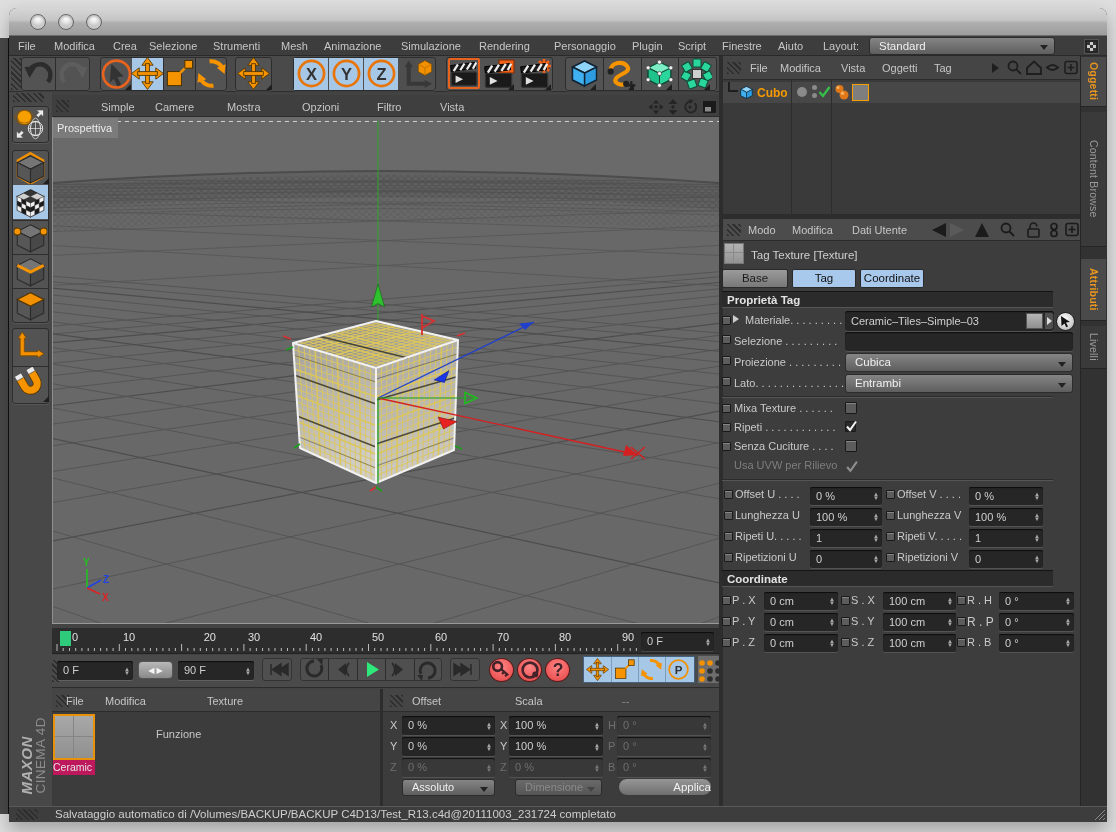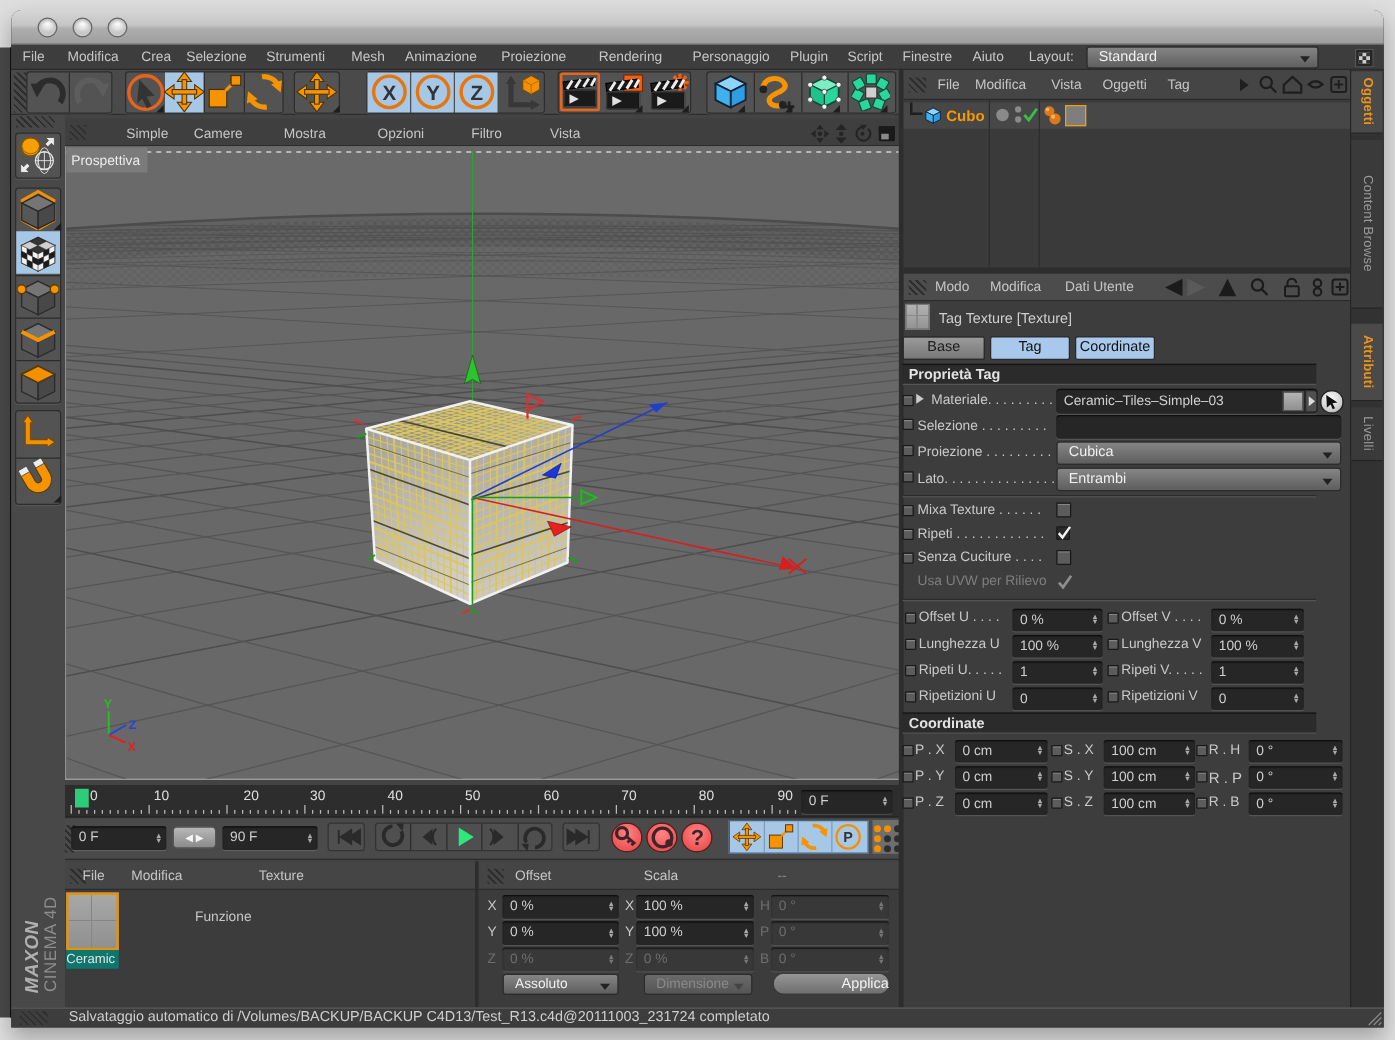--- a/index.html
+++ b/index.html
@@ -34,21 +34,21 @@
 </div>
 
 <div class="a" style="left:9px;top:36px;width:1098px;height:20px;background:#3d3d3d;border-bottom:1px solid #2a2a2a"></div>
 <div class="a mtxt" style="left:18px;top:40px">File</div>
 <div class="a mtxt" style="left:54px;top:40px">Modifica</div>
 <div class="a mtxt" style="left:113px;top:40px">Crea</div>
 <div class="a mtxt" style="left:149px;top:40px">Selezione</div>
 <div class="a mtxt" style="left:213px;top:40px">Strumenti</div>
 <div class="a mtxt" style="left:281px;top:40px">Mesh</div>
 <div class="a mtxt" style="left:324px;top:40px">Animazione</div>
-<div class="a mtxt" style="left:401px;top:40px">Proiezione</div>
+<div class="a mtxt" style="left:401px;top:40px">Simulazione</div>
 <div class="a mtxt" style="left:479px;top:40px">Rendering</div>
 <div class="a mtxt" style="left:554px;top:40px">Personaggio</div>
 <div class="a mtxt" style="left:632px;top:40px">Plugin</div>
 <div class="a mtxt" style="left:678px;top:40px">Script</div>
 <div class="a mtxt" style="left:722px;top:40px">Finestre</div>
 <div class="a mtxt" style="left:778px;top:40px">Aiuto</div>
 <div class="a mtxt" style="left:823px;top:40px">Layout:</div>
 <div class="a dd" style="left:869px;top:37px;width:186px;height:18px;line-height:16px">Standard<i></i></div>
 <div class="a" style="left:1084px;top:39px;width:15px;height:15px;background:#262626;border:1px solid #555">
     <div class="a" style="left:2px;top:2px;width:9px;height:9px;background:repeating-conic-gradient(#ccc 0 25%,#333 0 50%) 0 0/6px 6px"></div>
@@ -614,21 +614,21 @@
 
 <line x1="0" y1="4.5" x2="666" y2="4.5" stroke="#d0d0d0" stroke-width="1.2" stroke-dasharray="4 4"></line>
 <rect x="0" y="1" width="65" height="20" fill="#7b7b7b"></rect>
 <text x="4" y="15" font-family="Liberation Sans" font-size="11" fill="#ececec">Prospettiva</text>
 </svg>
 
 <div class="a" style="left:52px;top:628px;width:667px;height:26px;background:#2d2d2d;border-bottom:1px solid #222"></div>
 <div class="a" style="left:60px;top:631px;width:11px;height:15px;background:#2ecc7a"></div>
 <div class="a" style="left:72px;top:631px;width:30px;text-align:left;color:#e0e0e0;font-size:11px">0</div>
 <div class="a" style="left:123px;top:631px;width:30px;text-align:left;color:#e0e0e0;font-size:11px">10</div>
-<div class="a" style="left:186px;top:631px;width:30px;text-align:center;color:#e0e0e0;font-size:11px">20</div>
+<div class="a" style="left:186px;top:631px;width:30px;text-align:right;color:#e0e0e0;font-size:11px">20</div>
 <div class="a" style="left:248px;top:631px;width:30px;text-align:left;color:#e0e0e0;font-size:11px">30</div>
 <div class="a" style="left:310px;top:631px;width:30px;text-align:left;color:#e0e0e0;font-size:11px">40</div>
 <div class="a" style="left:372px;top:631px;width:30px;text-align:left;color:#e0e0e0;font-size:11px">50</div>
 <div class="a" style="left:435px;top:631px;width:30px;text-align:left;color:#e0e0e0;font-size:11px">60</div>
 <div class="a" style="left:497px;top:631px;width:30px;text-align:left;color:#e0e0e0;font-size:11px">70</div>
 <div class="a" style="left:559px;top:631px;width:30px;text-align:left;color:#e0e0e0;font-size:11px">80</div>
 <div class="a" style="left:622px;top:631px;width:30px;text-align:left;color:#e0e0e0;font-size:11px">90</div>
 <svg class="a" style="left:0;top:0" width="719" height="656" viewBox="0 0 719 656">
     <line x1="57.0" y1="651" x2="57.0" y2="644" stroke="#bbb" stroke-width="1"></line>
     <line x1="63.2" y1="651" x2="63.2" y2="648" stroke="#bbb" stroke-width="1"></line>
@@ -819,21 +819,21 @@
 <div class="a" style="left:52px;top:689px;width:328px;height:117px;background:#3c3c3c"></div>
 <div class="a" style="left:52px;top:689px;width:328px;height:23px;background:#454545;border-bottom:1px solid #2c2c2c"></div>
 <div class="a grip" style="left:56px;top:695px;width:13px;height:12px"></div>
 <div class="a mtxt" style="left:66px;top:695px">File</div>
 <div class="a mtxt" style="left:105px;top:695px">Modifica</div>
 <div class="a mtxt" style="left:156px;top:728px">Funzione</div>
 <div class="a mtxt" style="left:207px;top:695px">Texture</div>
 <div class="a" style="left:53px;top:714px;width:42px;height:46px;background:#9b9b9b;border:2px solid #e8920a;box-shadow:inset 0 0 0 1px #777">
   <div class="a" style="left:0;top:0;right:0;bottom:0;background-image:linear-gradient(to right,transparent 0 18px,#858585 18px 19px,transparent 19px),linear-gradient(to bottom,transparent 0 20px,#858585 20px 21px,transparent 21px),linear-gradient(#a8a8a8,#909090)"></div>
 </div>
-<div class="a" style="left:53px;top:760px;width:42px;height:15px;background:#0f766e;color:#e3e3e3;font-size:10.5px;line-height:14px;overflow:hidden">Ceramic</div>
+<div class="a" style="left:53px;top:760px;width:42px;height:15px;background:#be185d;color:#e3e3e3;font-size:10.5px;line-height:14px;overflow:hidden">Ceramic</div>
 
 <div class="a sep" style="left:380px;top:689px;width:3px;height:117px"></div>
 
 <div class="a" style="left:383px;top:689px;width:336px;height:117px;background:#3c3c3c"></div>
 <div class="a" style="left:383px;top:689px;width:336px;height:23px;background:#454545;border-bottom:1px solid #2c2c2c"></div>
 <div class="a grip" style="left:390px;top:695px;width:13px;height:12px"></div>
 <div class="a mtxt" style="left:412px;top:695px">Offset</div>
 <div class="a mtxt" style="left:515px;top:695px">Scala</div>
 <div class="a mtxt" style="left:622px;top:695px;color:#8a8a8a">--</div>
 <div class="a" style="left:390px;top:719px;color:#c9c9c9;font-size:11px">X</div>

